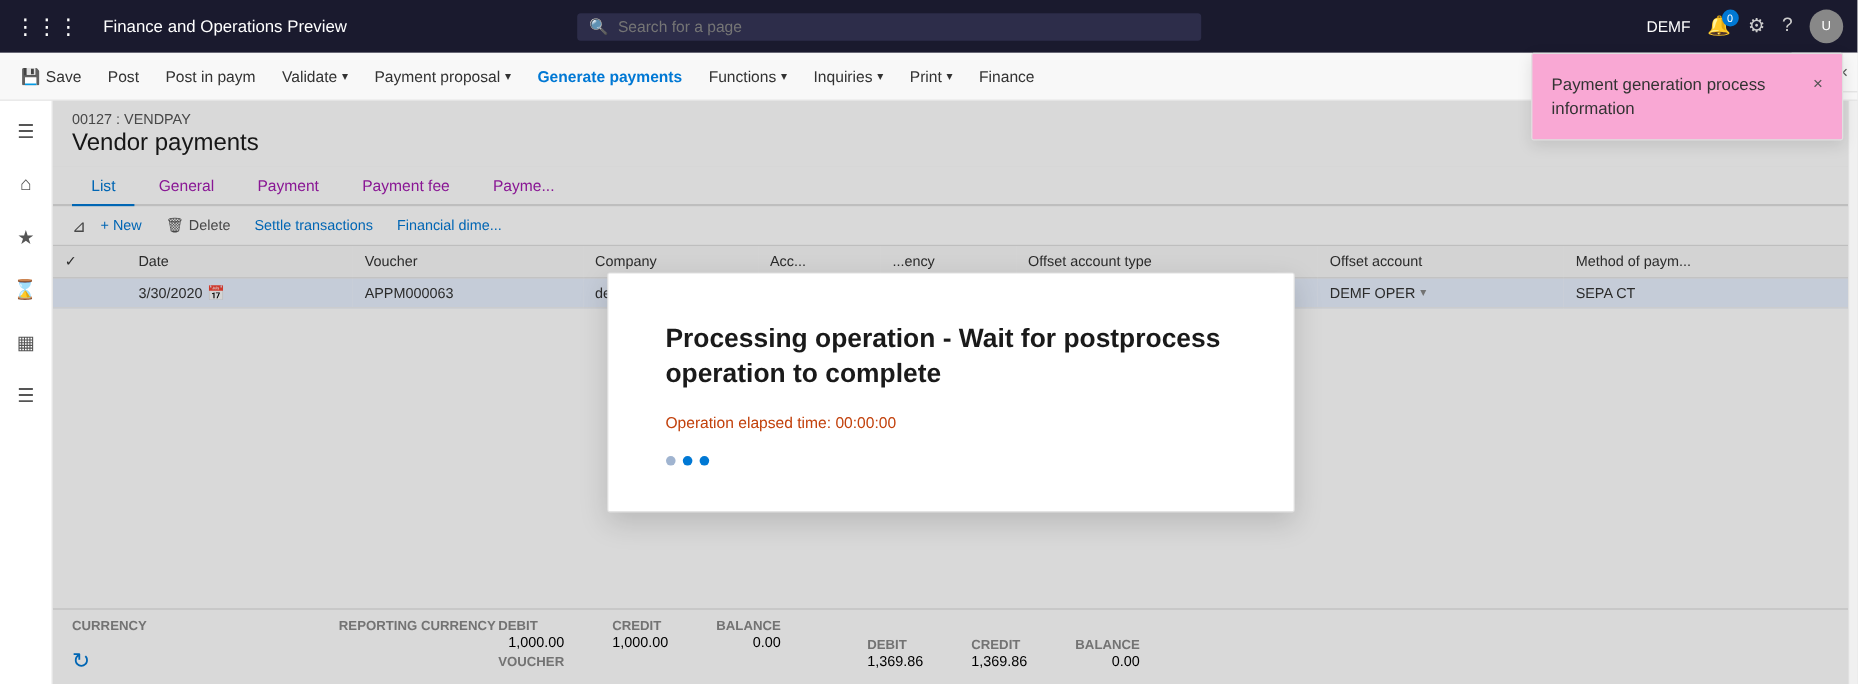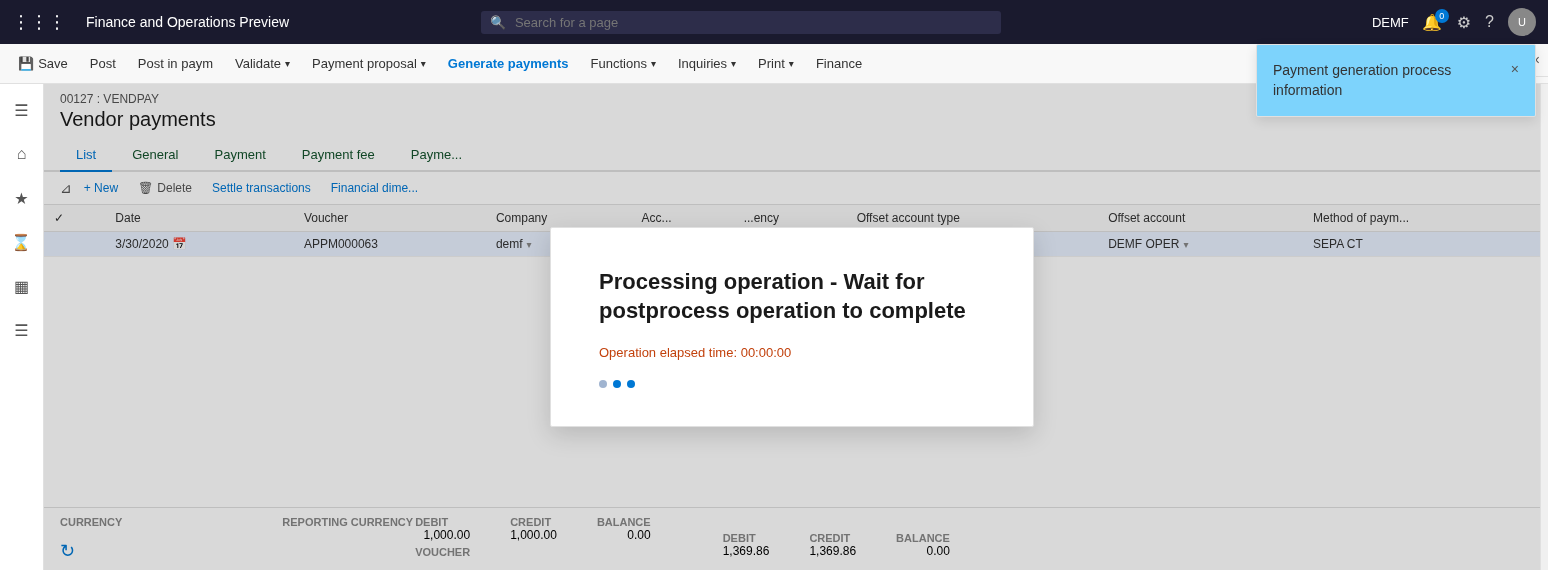--- a/index.html
+++ b/index.html
@@ -135,21 +135,21 @@
     .tab-bar {
       display: flex;
       gap: 4px;
       border-bottom: 2px solid #e0e0e0;
       background: #fff;
       padding: 0 16px;
     }
     .tab {
       padding: 8px 16px;
       font-size: 13px;
-      color: #14532d;
+      color: #a21caf;
       cursor: pointer;
       border-bottom: 2px solid transparent;
       margin-bottom: -2px;
     }
     .tab.active { color: #0078d4; border-bottom-color: #0078d4; font-weight: 500; }
 
     
     .sub-action-bar {
       display: flex;
       align-items: center;
@@ -227,21 +227,21 @@
       align-items: center;
       justify-content: center;
       z-index: 100;
     }
     .modal {
       background: #fff;
       border: 1px solid #e0e0e0;
       border-radius: 2px;
       box-shadow: 0 8px 24px rgba(0,0,0,0.15);
       padding: 40px 48px 36px;
-      width: 484px;
+      width: 573px;
       min-height: 200px;
       display: flex;
       flex-direction: column;
       gap: 20px;
     }
     .modal-title {
       font-size: 22px;
       font-weight: 600;
       color: #1a1a1a;
       line-height: 1.3;
@@ -268,24 +268,24 @@
       font-size: 13px;
       cursor: pointer;
       border-radius: 2px;
     }
 
     
     .info-panel {
       position: fixed;
       top: 44px;
       right: 12px;
-      background: #7dd3fc;
+      background: #f9a8d4;
       border: 1px solid #e0e0e0;
       box-shadow: 0 4px 12px rgba(0,0,0,0.1);
-      width: 280px;
+      width: 260px;
       z-index: 200;
       border-radius: 2px;
     }
     .info-panel-header {
       display: flex;
       align-items: flex-start;
       justify-content: space-between;
       padding: 16px;
       gap: 10px;
     }

